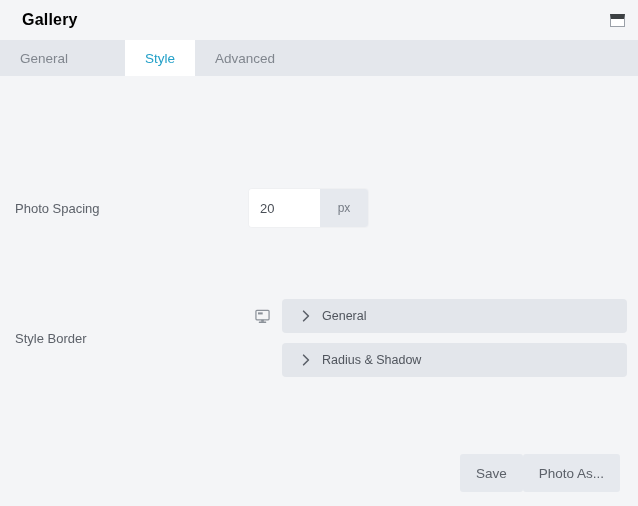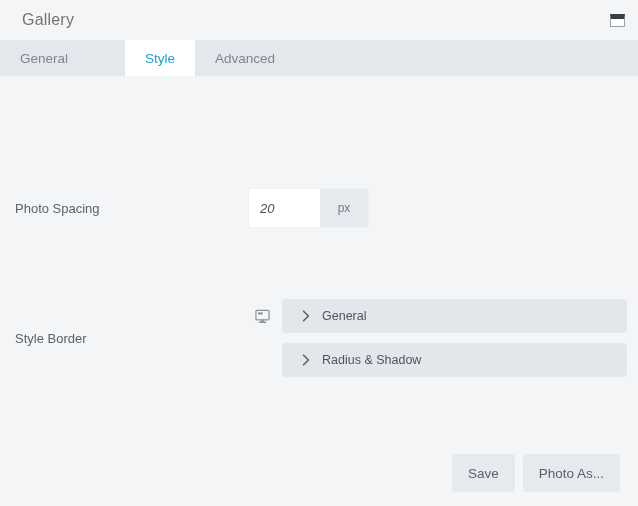--- a/index.html
+++ b/index.html
@@ -29,22 +29,22 @@
     height: 40px;
     flex: 0 0 40px;
     background: #f4f5f7;
     display: flex;
     align-items: center;
     padding: 0 10px 0 22px;
     box-sizing: border-box;
   }
   .title-text {
     font-size: 16px;
-    color: #737373;
-    font-weight: 400;
+    color: #000000;
+    font-weight: 700;
     letter-spacing: .2px;
     flex: 1 1 auto;
   }
   .window-btn {
     width: 22px;
     height: 22px;
     display: flex;
     align-items: center;
     justify-content: center;
     cursor: pointer;
@@ -118,21 +118,20 @@
   .num-input {
     width: 71px;
     border: none;
     outline: none;
     background: #ffffff;
     font-family: "Liberation Sans", sans-serif;
     font-size: 13px;
     color: #4a4f57;
     padding: 0 11px;
     box-sizing: border-box;
-    font-style: italic;
   }
   .unit-box {
     width: 48px;
     background: #e6e9ee;
     display: flex;
     align-items: center;
     justify-content: center;
     font-size: 12px;
     color: #767c85;
   }
@@ -184,21 +183,21 @@
   }
 
   
   .footer {
     flex: 0 0 auto;
     height: 66px;
     display: flex;
     align-items: center;
     justify-content: flex-end;
     padding-right: 18px;
-    gap: 8px;
+    gap: 0;
     background: #f4f5f7;
     box-sizing: border-box;
   }
   .btn {
     min-width: 58px;
     height: 38px;
     padding: 0 16px;
     border: none;
     border-radius: 3px;
     background: #e6e9ee;

